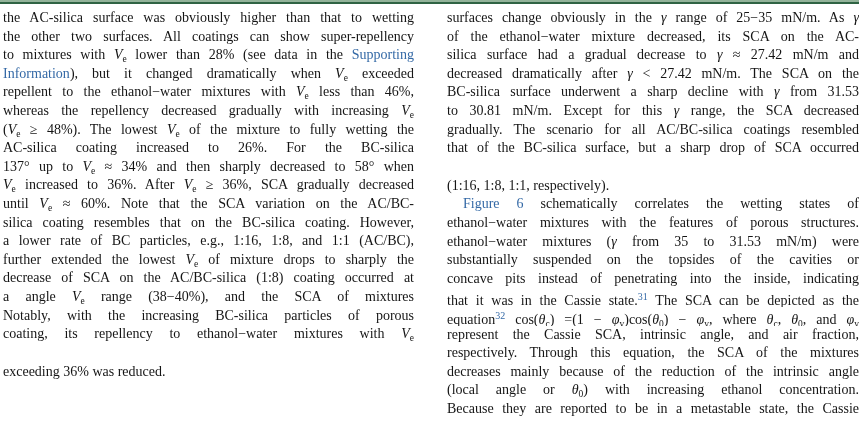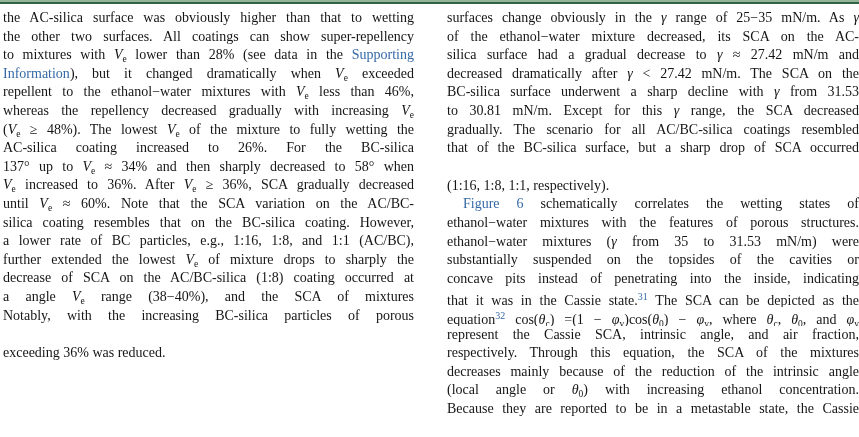--- a/index.html
+++ b/index.html
@@ -43,20 +43,21 @@
         <div class="line"><span class="r-n">AC-silica coating increased to 26%. For the BC-silica</span></div>
         <div class="line"><span class="r-n">137° up to </span><span class="r-i">V</span><span class="r-sub">e</span><span class="r-n"> ≈ 34% and then sharply decreased to 58° when</span></div>
         <div class="line"><span class="r-i">V</span><span class="r-sub">e</span><span class="r-n"> increased to 36%. After </span><span class="r-i">V</span><span class="r-sub">e</span><span class="r-n"> ≥ 36%, SCA gradually decreased</span></div>
         <div class="line"><span class="r-n">until </span><span class="r-i">V</span><span class="r-sub">e</span><span class="r-n"> ≈ 60%. Note that the SCA variation on the AC/BC-</span></div>
         <div class="line"><span class="r-n">silica coating resembles that on the BC-silica coating. However,</span></div>
         <div class="line"><span class="r-n">a lower rate of BC particles, e.g., 1:16, 1:8, and 1:1 (AC/BC),</span></div>
         <div class="line"><span class="r-n">further extended the lowest </span><span class="r-i">V</span><span class="r-sub">e</span><span class="r-n"> of mixture drops to sharply the</span></div>
         <div class="line"><span class="r-n">decrease of SCA on the AC/BC-silica (1:8) coating occurred at</span></div>
         <div class="line"><span class="r-n">a angle </span><span class="r-i">V</span><span class="r-sub">e</span><span class="r-n"> range (38−40%), and the SCA of mixtures</span></div>
         <div class="line"><span class="r-n">Notably, with the increasing BC-silica particles of porous</span></div>
+        <div class="line"><span class="r-n">coating, its repellency to ethanol−water mixtures with </span><span class="r-i">V</span><span class="r-sub">e</span></div>
         <div class="line flush"><span class="r-n">exceeding 36% was reduced.</span></div>
       </div>
     <div class="col col-right">
         <div class="line"><span class="r-n">surfaces change obviously in the </span><span class="r-i">γ</span><span class="r-n"> range of 25−35 mN/m. As </span><span class="r-i">γ</span></div>
         <div class="line"><span class="r-n">of the ethanol−water mixture decreased, its SCA on the AC-</span></div>
         <div class="line"><span class="r-n">silica surface had a gradual decrease to </span><span class="r-i">γ</span><span class="r-n"> ≈ 27.42 mN/m and</span></div>
         <div class="line"><span class="r-n">decreased dramatically after </span><span class="r-i">γ</span><span class="r-n"> &lt; 27.42 mN/m. The SCA on the</span></div>
         <div class="line"><span class="r-n">BC-silica surface underwent a sharp decline with </span><span class="r-i">γ</span><span class="r-n"> from 31.53</span></div>
         <div class="line"><span class="r-n">to 30.81 mN/m. Except for this </span><span class="r-i">γ</span><span class="r-n"> range, the SCA decreased</span></div>
         <div class="line"><span class="r-n">gradually. The scenario for all AC/BC-silica coatings resembled</span></div>

